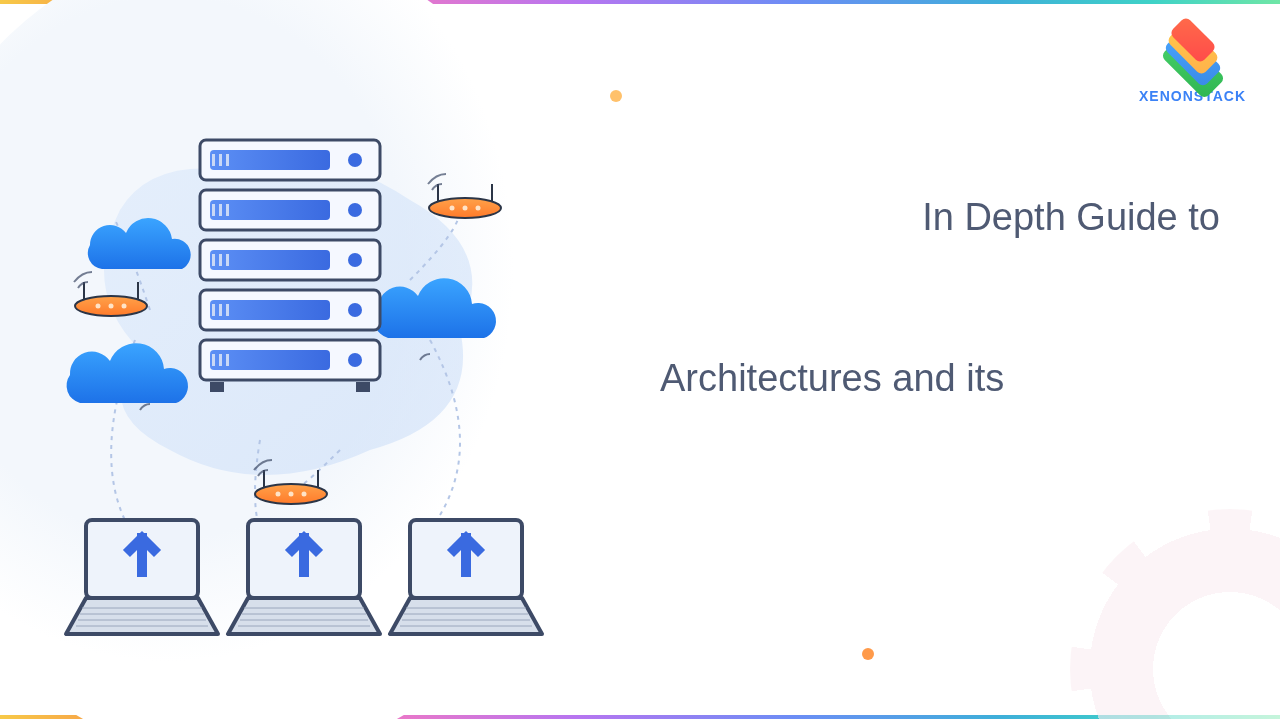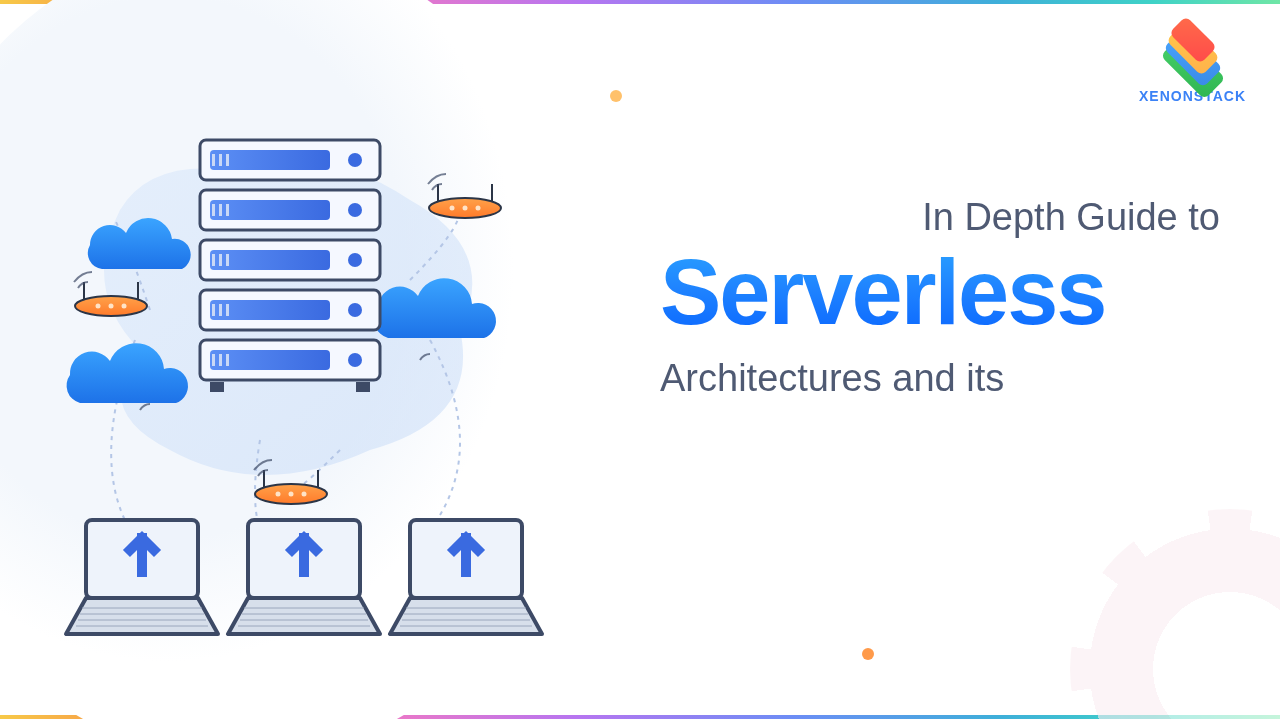--- a/index.html
+++ b/index.html
@@ -123,21 +123,21 @@
     <div class="layer l3"></div>
     <div class="layer l2"></div>
     <div class="layer l1"></div>
   </div>
   <div class="brand">XENONSTACK</div>
 </div>
 
 <div class="headline">
   <div class="sub1">In Depth Guide to</div>
   <div class="main">
-    <span>Serverless</span><br>
+    <br>
   </div>
   <div class="sub2">
     <span>Architectures and its</span><br>
   </div>
 </div>
 
 <div class="illus">
 <svg viewBox="0 0 500 560">
   <defs>
     <linearGradient id="cloudgrad" x1="0" y1="0" x2="0" y2="1">

